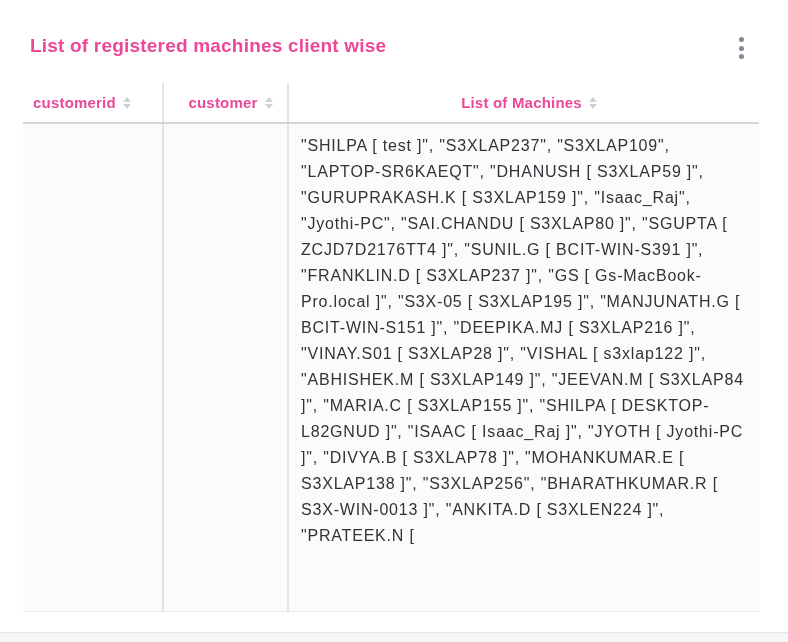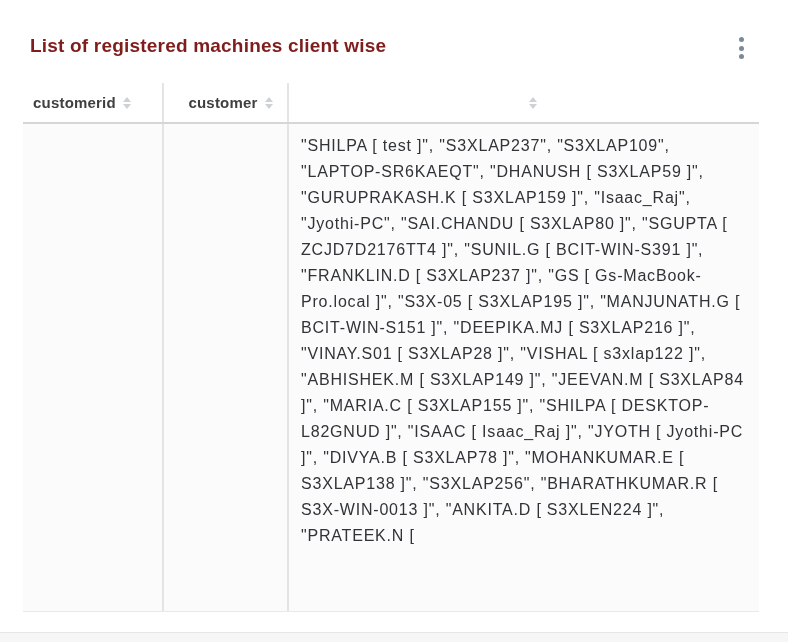--- a/index.html
+++ b/index.html
@@ -10,21 +10,21 @@
     overflow: hidden;
     font-family: "Liberation Sans", "DejaVu Sans", sans-serif;
   }
 
   
   .card-header {
     position: absolute; left: 30px; top: 33px; right: 30px;
     height: 30px;
   }
   .card-title {
-    font-size: 19px; font-weight: 700; color: #7f1d1d;
+    font-size: 19px; font-weight: 700; color: #ec4899;
     letter-spacing: .2px; line-height: 26px;
   }
   .kebab {
     position: absolute; right: 8px; top: 2px;
     width: 18px; height: 26px;
     display: flex; flex-direction: column; align-items: center; justify-content: center;
     cursor: pointer;
   }
   .kebab i {
     width: 5px; height: 5px; border-radius: 50%;
@@ -36,21 +36,21 @@
     position: absolute; left: 23px; top: 83px; width: 736px;
   }
   .thead {
     display: grid; grid-template-columns: 139px 125px 1fr;
     height: 39px;
     border-bottom: 2px solid #d6d6d6;
   }
   .th {
     display: flex; align-items: center;
     padding-left: 10px;
-    font-size: 15px; font-weight: 700; color: #404040;
+    font-size: 15px; font-weight: 700; color: #ec4899;
     letter-spacing: .2px;
     cursor: pointer;
     background: #ffffff;
   }
   .th + .th { border-left: 2px solid #e4e4e4; justify-content: center; }
 
   .sort { margin-left: 7px; display: flex; flex-direction: column; align-items: center; }
   .sort .tri-up {
     width: 0; height: 0;
     border-left: 4px solid transparent; border-right: 4px solid transparent;
@@ -107,20 +107,21 @@
         </span>
     </div>
     <div class="th">
       <span>customer</span>
       <span class="sort">
           <span class="tri-up"></span>
           <span class="tri-down"></span>
         </span>
     </div>
     <div class="th">
+      <span>List of Machines</span>
       <span class="sort">
           <span class="tri-up"></span>
           <span class="tri-down"></span>
         </span>
     </div>
   </div>
 
   <div class="tbody">
     <div class="tr">
       <div class="td"></div>

